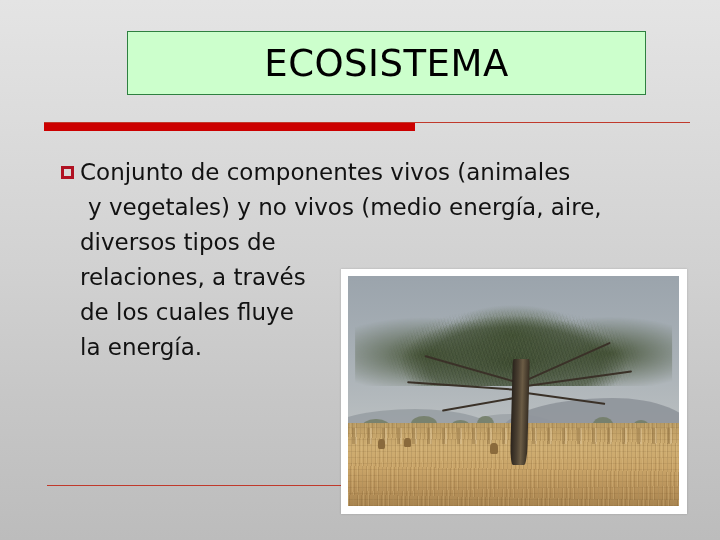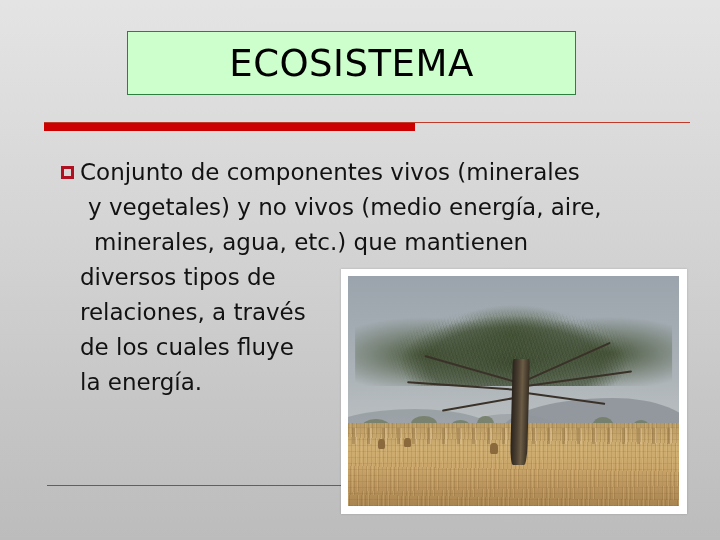--- a/index.html
+++ b/index.html
@@ -18,21 +18,21 @@
     height: 540px;
     background: linear-gradient(to bottom, #e4e4e4 0%, #dcdcdc 22%, #d2d2d2 48%, #c6c6c6 75%, #bcbcbc 100%);
     overflow: hidden;
   }
 
   
   #title-box {
     position: absolute;
     left: 127px;
     top: 31px;
-    width: 449px;
+    width: 519px;
     height: 64px;
     background: #ccffcc;
     border: 1px solid #2e8040;
     box-sizing: border-box;
     display: flex;
     align-items: center;
     justify-content: center;
   }
   #title-text {
     font-size: 37px;
@@ -224,23 +224,22 @@
   <div id="title-box">
     <div id="title-text">ECOSISTEMA</div>
   </div>
 
   <div id="divider-thin-top"></div>
   <div id="divider-thick-top"></div>
 
   <div id="bullet-square"></div>
 
   <div id="body-text">
-    <span class="ln i0">Conjunto de componentes vivos (minerales</span>
+    <span class="ln i0">Conjunto de componentes vivos (animales</span>
     <span class="ln i1">y vegetales) y no vivos (medio energía, aire,</span>
-    <span class="ln i2">minerales,  agua,  etc.)  que  mantienen</span>
     <span class="ln i0">diversos  tipos  de</span>
     <span class="ln i0">relaciones, a través</span>
     <span class="ln i0">de los cuales  fluye</span>
     <span class="ln i0">la energía.</span>
   </div>
 
   <div id="divider-bottom"></div>
 
   <div id="photo-frame">
     <div id="photo">

